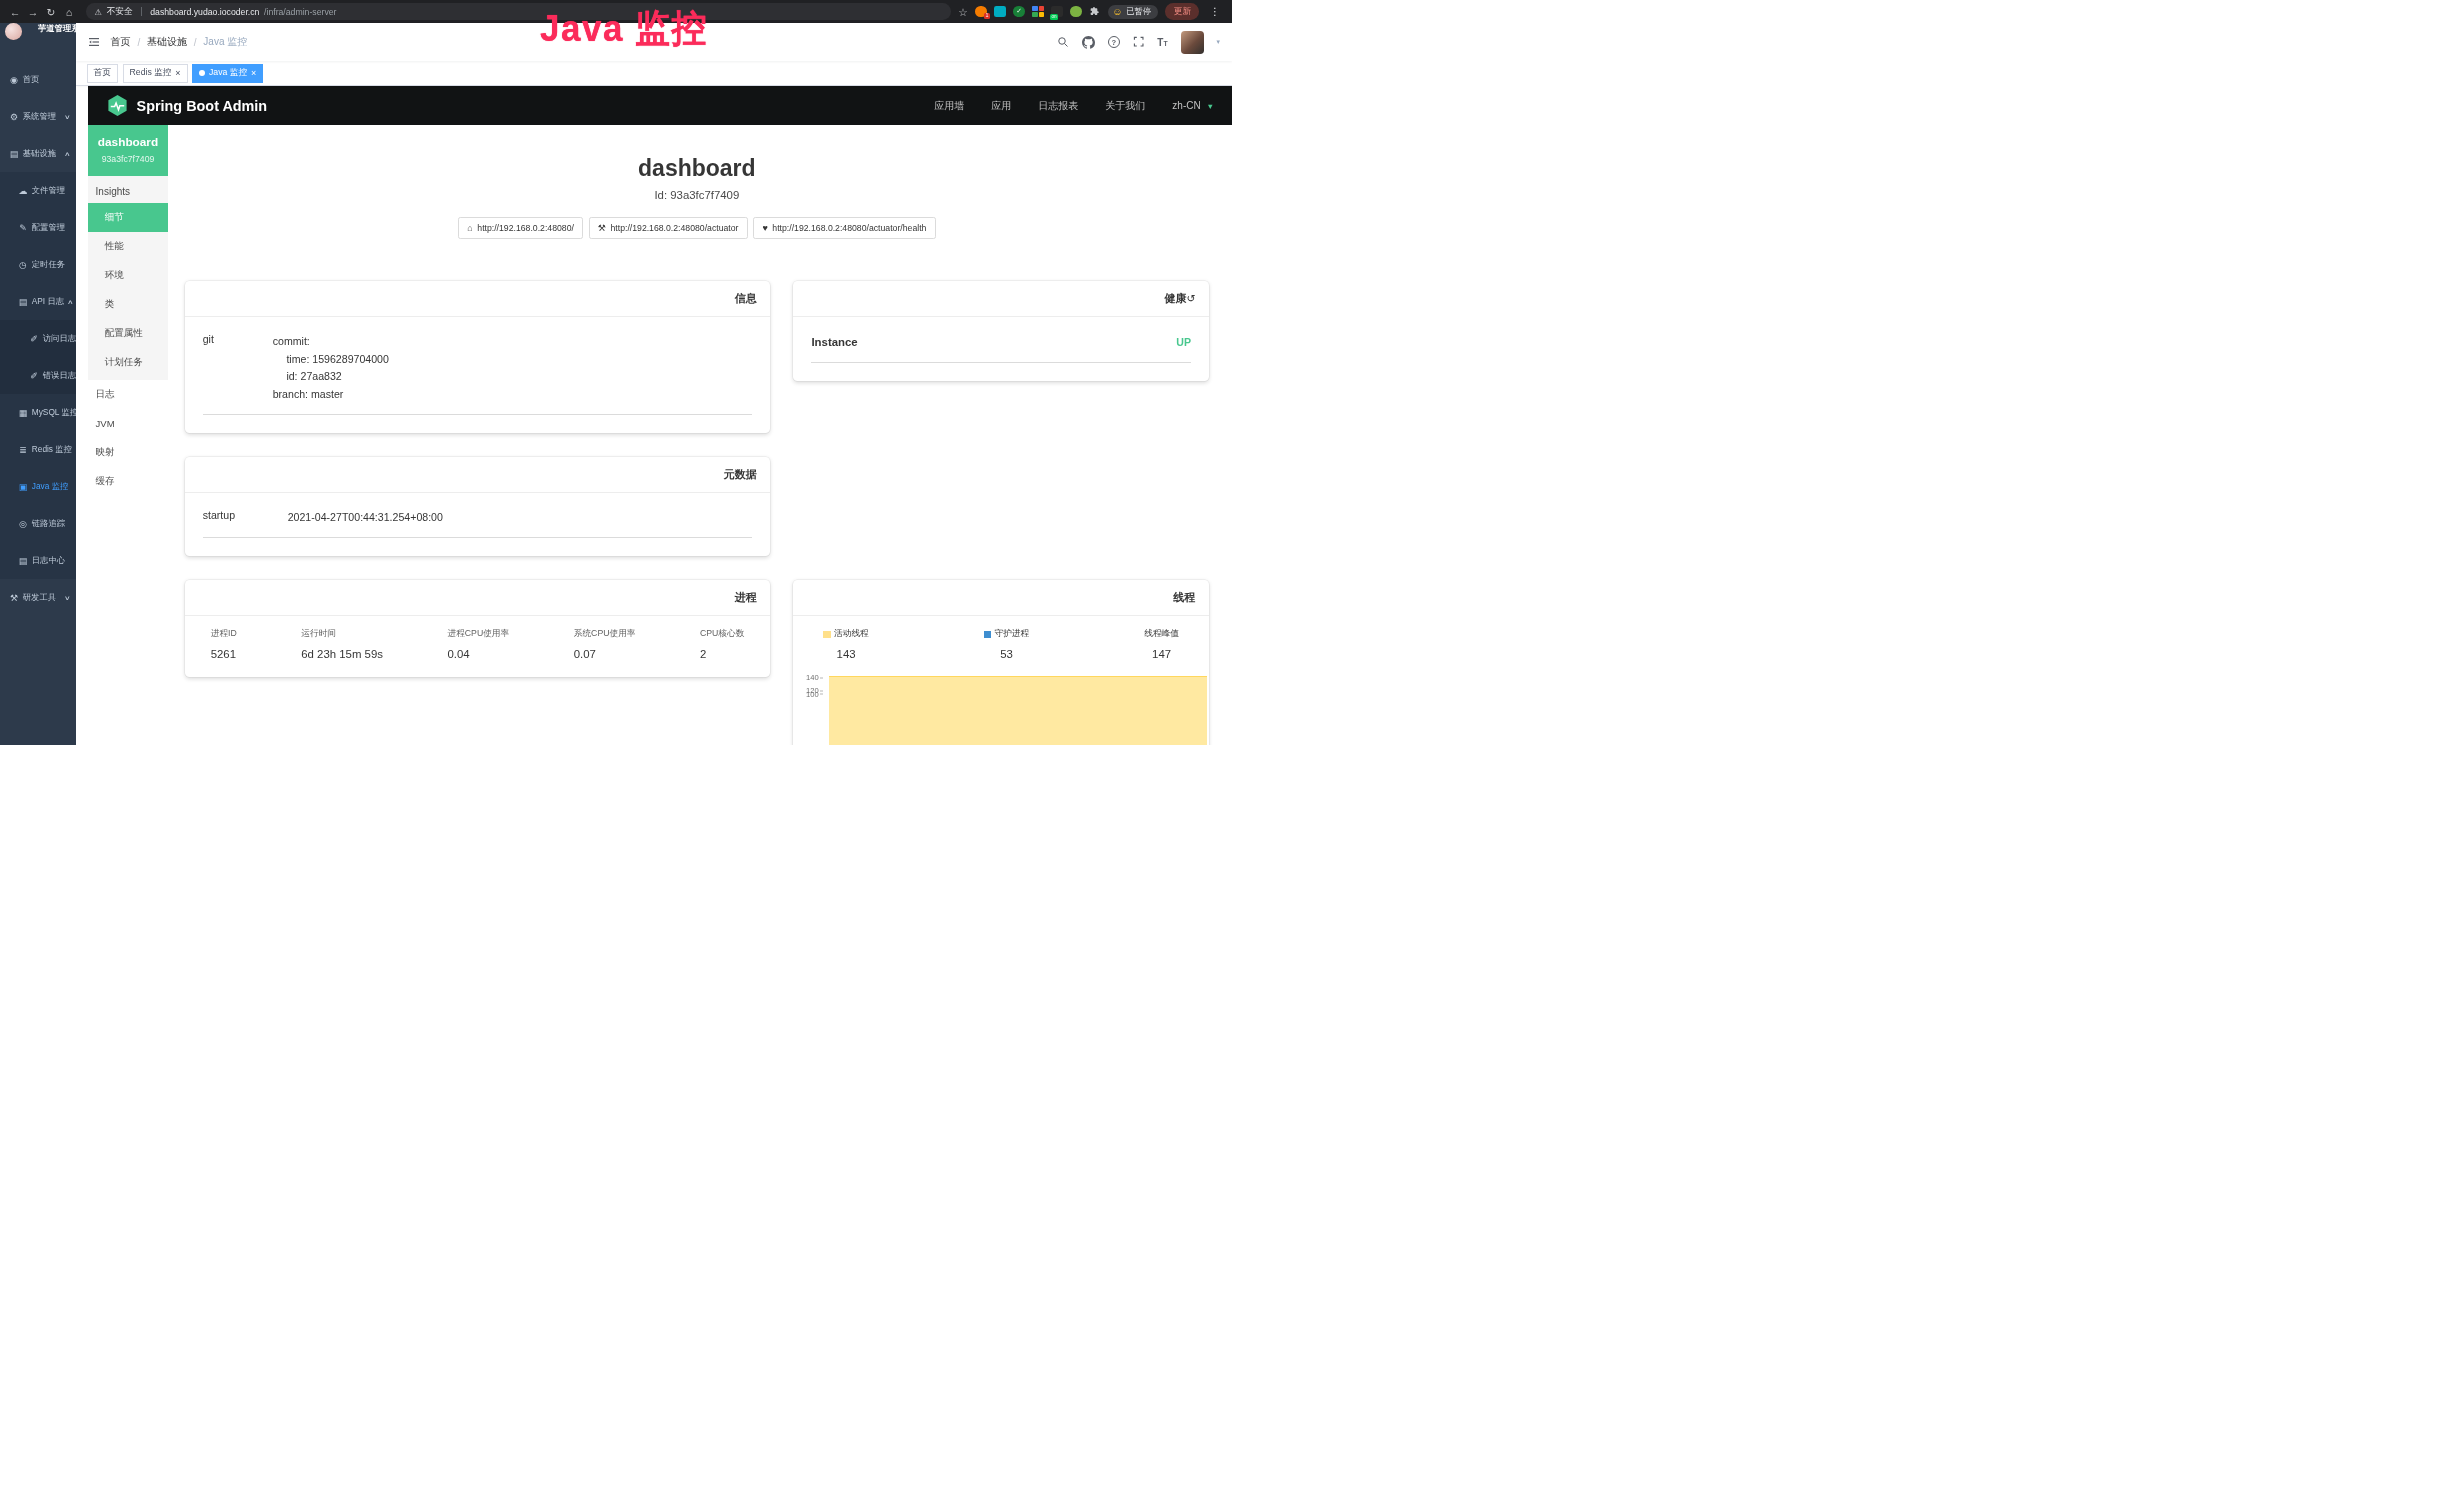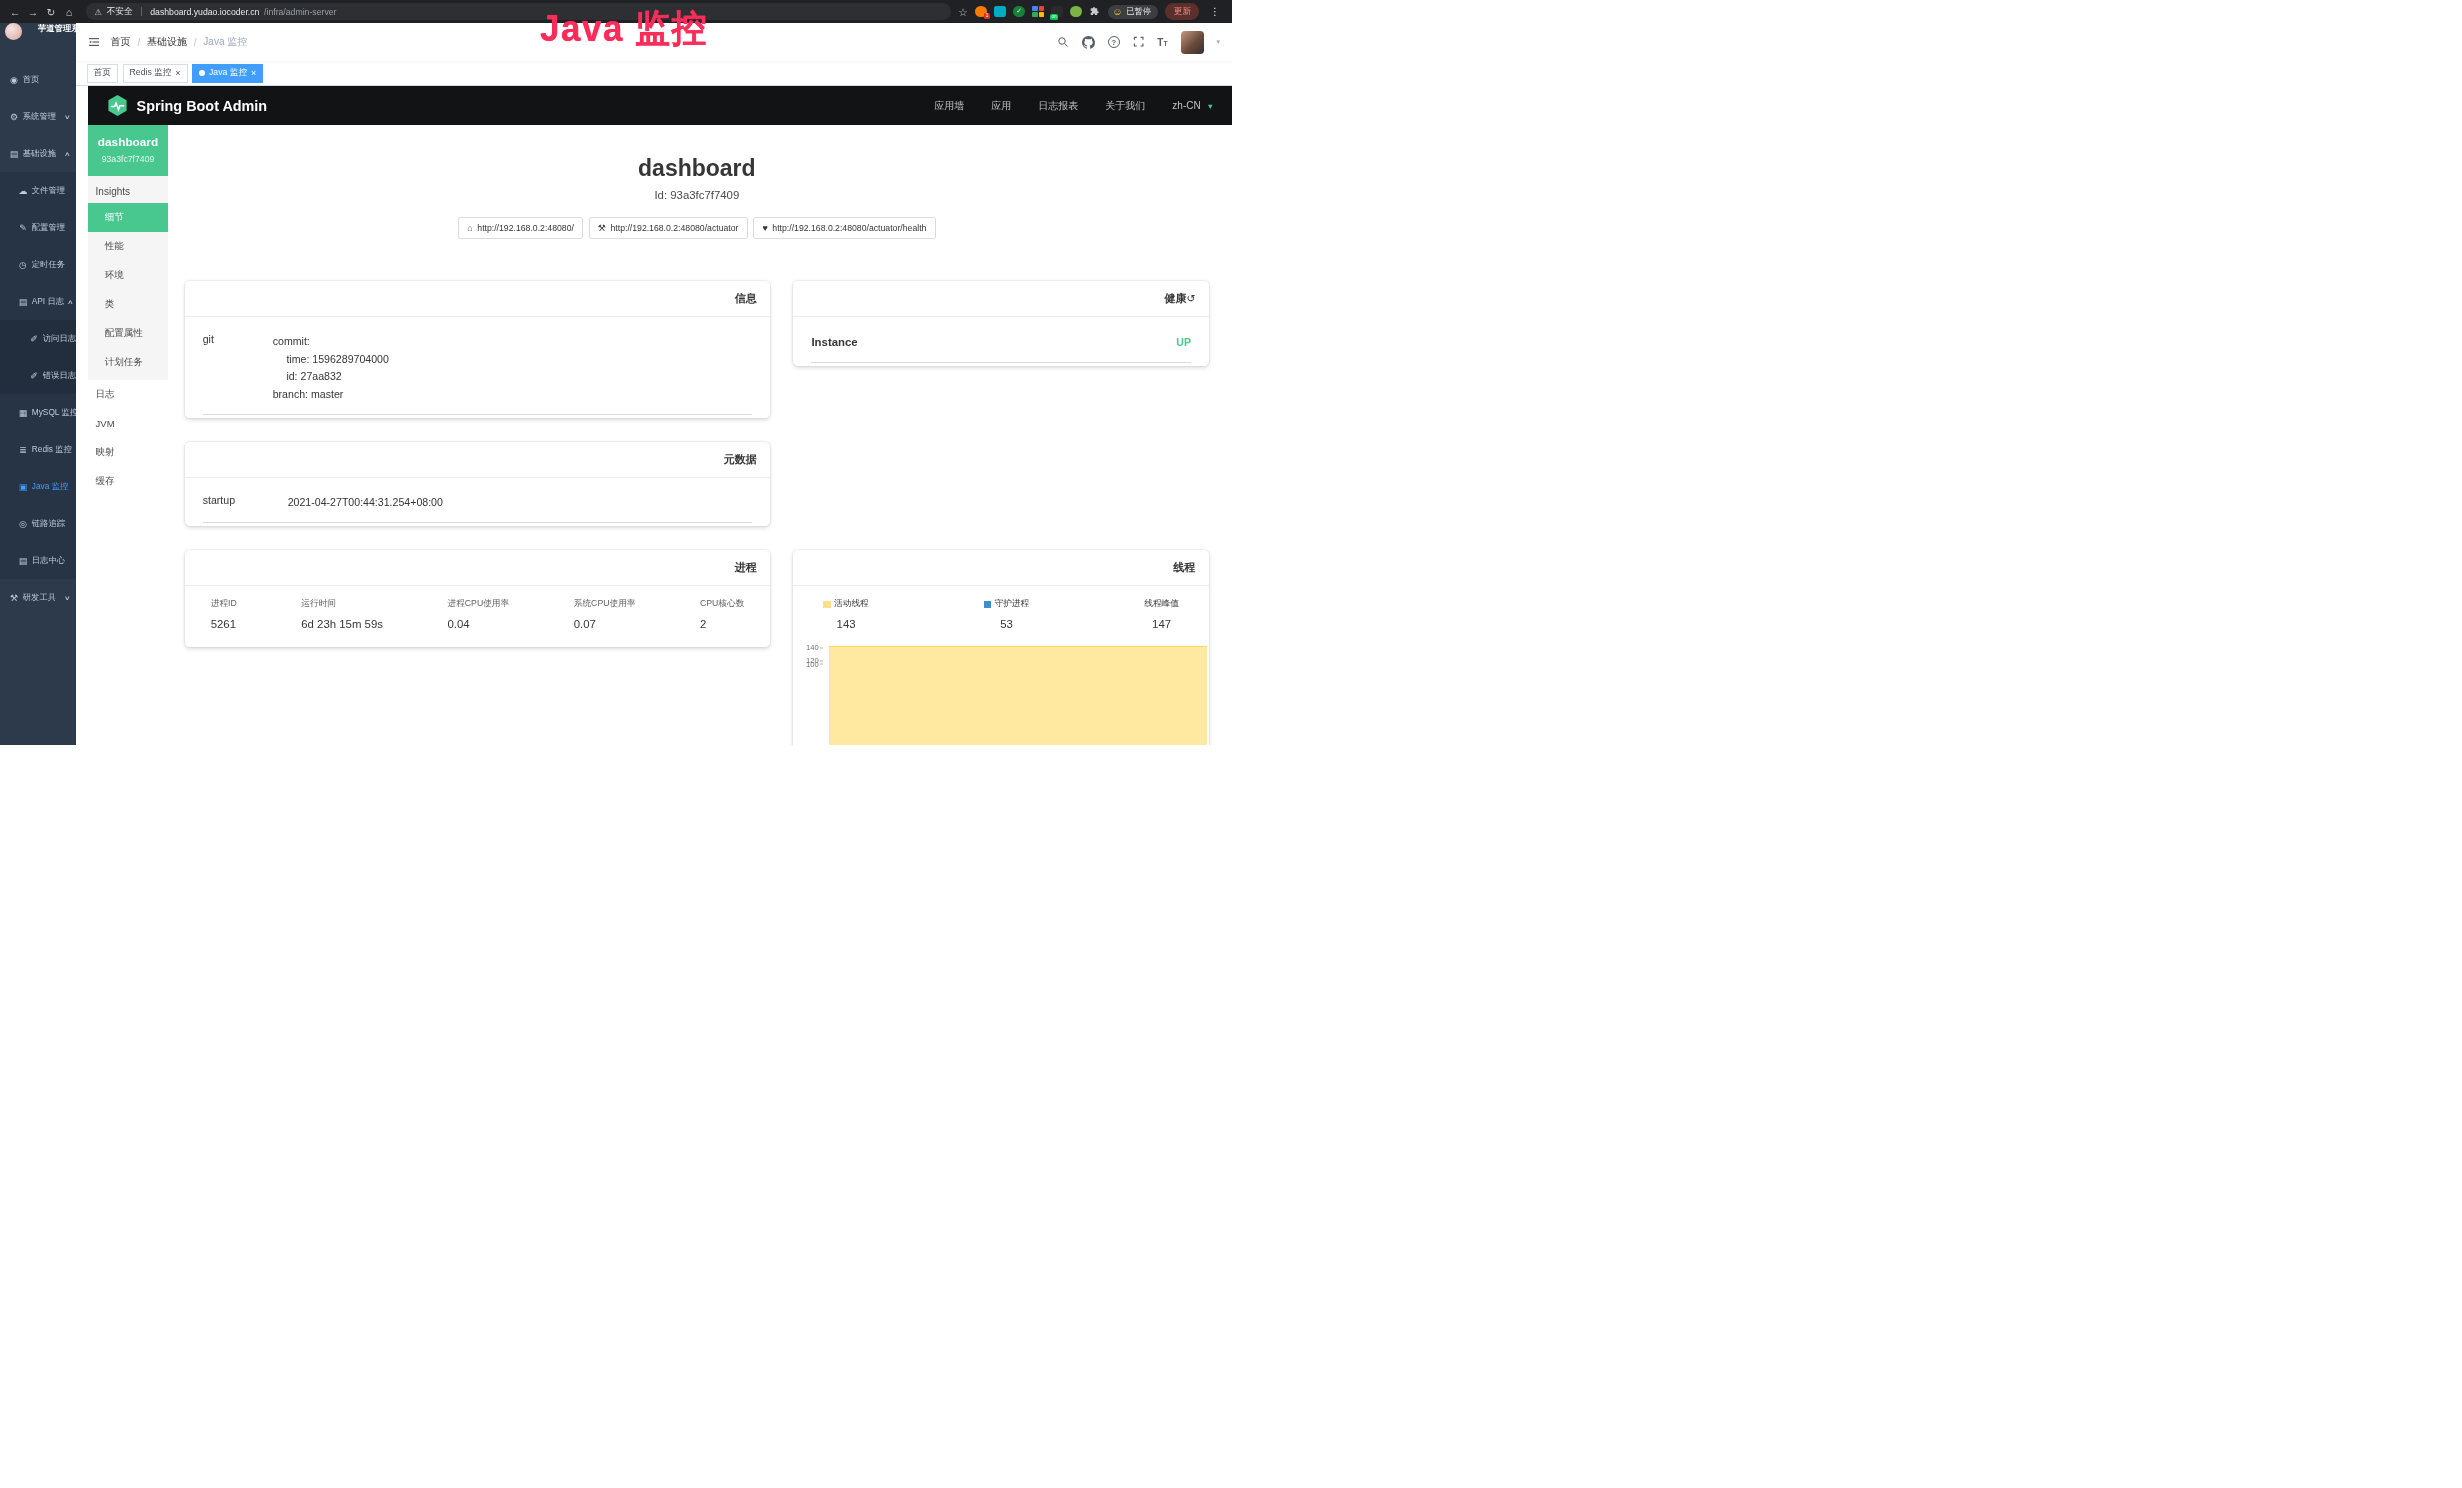--- a/index.html
+++ b/index.html
@@ -122,21 +122,21 @@
   .g-health  { grid-column: 2; grid-row: 1; }
   .g-meta    { grid-column: 1; grid-row: 2; }
   .g-proc    { grid-column: 1; grid-row: 3; }
   .g-threads { grid-column: 2; grid-row: 3; }
 
   .card { background: #fff; border-radius: 4.6px;
           box-shadow: 0 1.5px 4.6px rgba(10,10,10,.14), 0 0 0 0.8px rgba(10,10,10,.05); }
   .card-h { display: flex; align-items: center; justify-content: flex-end; padding: 10px 13.7px;
             border-bottom: 0.8px solid #ededed; font-size: 11px; font-weight: 700; color: #363636; }
   .hist { font-size: 10.6px; font-weight: 400; color: #363636; }
-  .card-b { padding: 6px 18px 3px; }
+  .card-b { padding: 6px 18px 18px; }
   .row { display: flex; border-bottom: 0.8px solid #dbdbdb; padding: 10.6px 0; }
   .key { width: 70px; font-size: 10.6px; color: #363636; flex-shrink: 0; }
   .key-wide { width: 85px; }
   .val { font-size: 10.6px; color: #363636; line-height: 1.65; }
   .val .ind { padding-left: 13.7px; }
   .hrow { display: flex; justify-content: space-between; align-items: center;
           border-bottom: 0.8px solid #dbdbdb; padding: 13.7px 0; }
   .hlabel { font-weight: 700; font-size: 11.4px; color: #363636; }
   .up { color: #48c78e; font-weight: 700; font-size: 10.6px; }
   .stats { display: flex; justify-content: space-between; padding: 12px 26px 16.7px; }

